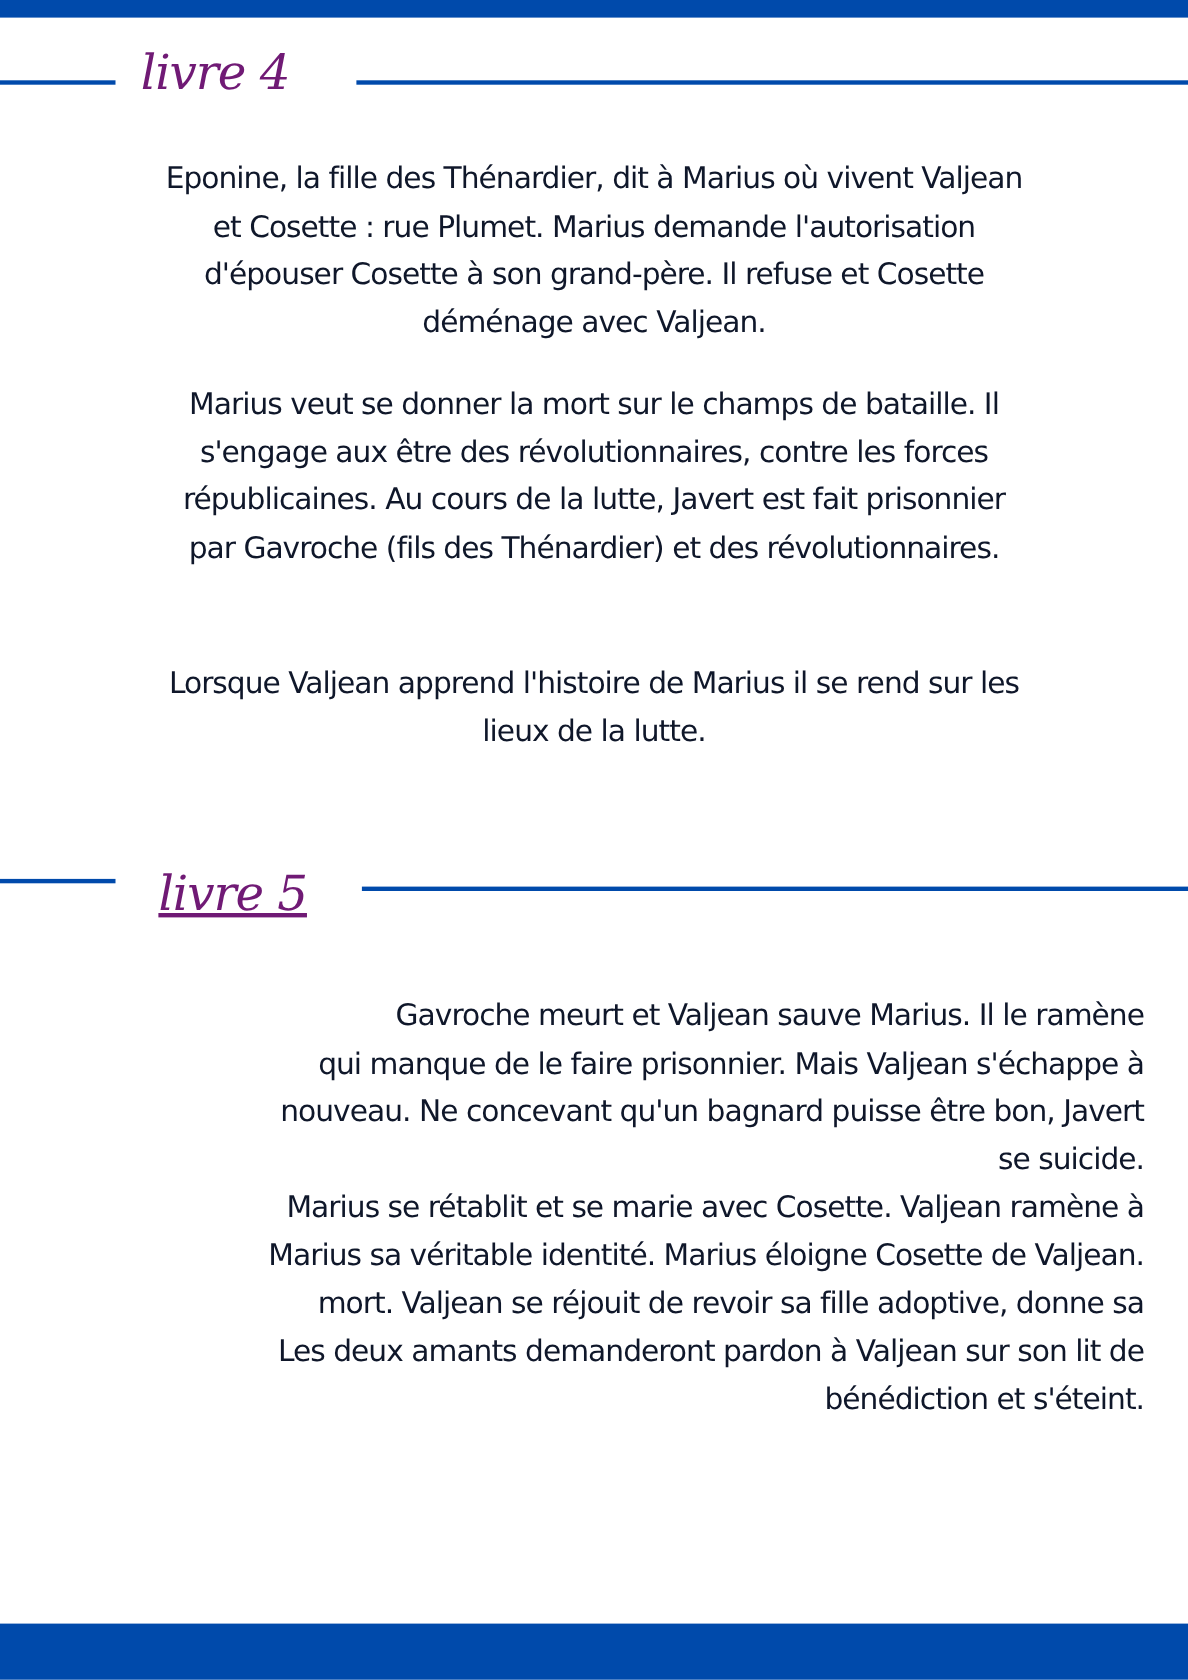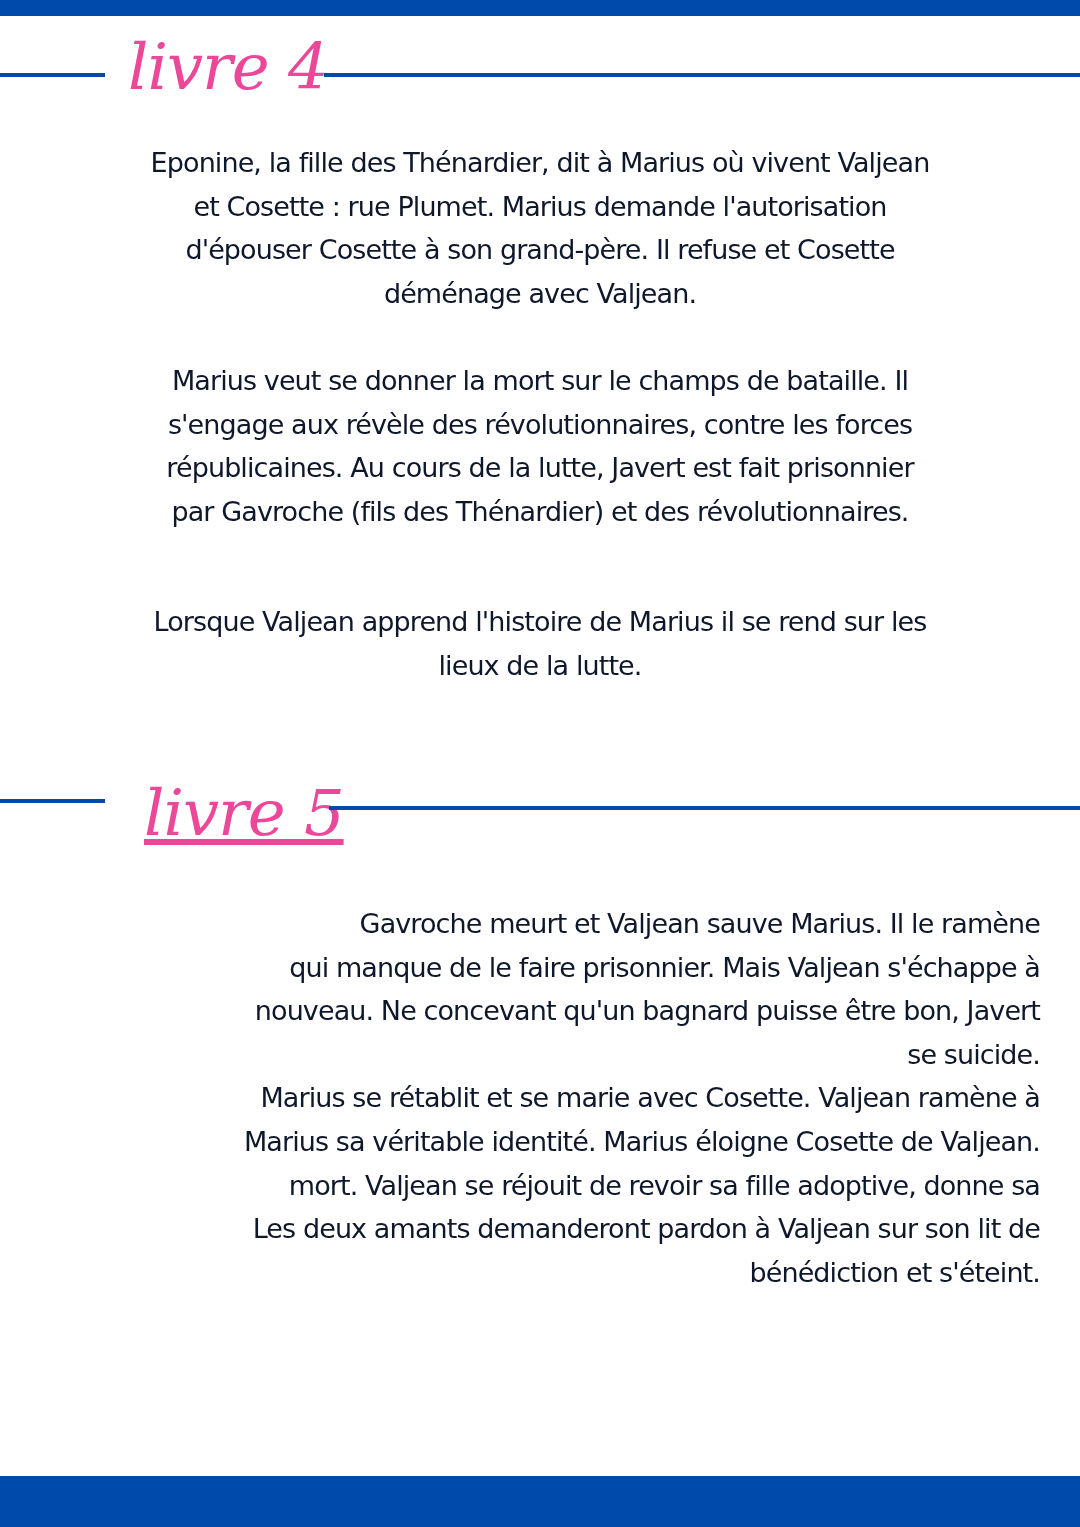--- a/index.html
+++ b/index.html
@@ -6,21 +6,21 @@
   body {
     width: 1080px; height: 1527px; position: relative; overflow: hidden;
     background: #ffffff; font-family: "DejaVu Sans", sans-serif; color: #111;
   }
   .bar { position: absolute; left: 0; width: 1080px; background: #004aab; }
   .bar.top { top: 0; height: 16px; }
   .bar.bottom { top: 1476px; height: 51px; }
   .rule { position: absolute; height: 4px; background: #004aab; }
   .heading {
     position: absolute; font-family: "DejaVu Serif", serif; font-style: italic;
-    font-size: 64px; line-height: 70px; color: #ec4899; letter-spacing: -1px;
+    font-size: 44px; line-height: 70px; color: #701a75; letter-spacing: -1px;
     font-weight: normal;
   }
   .para {
     position: absolute; left: 40px; width: 1000px; text-align: center;
     font-size: 27px; line-height: 43.6px; letter-spacing: -0.9px;
     font-weight: normal; color: #0f172a; margin: 0;
   }
   .para span { display: block; white-space: nowrap; }
 </style>
 </head>
@@ -32,23 +32,23 @@
 <h2 class="heading" style="left:128px;top:32px;margin:0;">livre 4</h2>
 <div class="rule" style="left:324px;top:73px;width:756px;"></div>
 
 <p class="para" style="top:141px;">
   <span>Eponine, la fille des Thénardier, dit à Marius où vivent Valjean</span>
   <span>et Cosette : rue Plumet. Marius demande l'autorisation</span>
   <span>d'épouser Cosette à son grand-père. Il refuse et Cosette</span>
   <span>déménage avec Valjean.</span>
 </p>
 
-<p class="para" style="top:359px;text-align:center;">
+<p class="para" style="top:346px;text-align:center;">
   <span>Marius veut se donner la mort sur le champs de bataille. Il</span>
-  <span>s'engage aux révèle des révolutionnaires, contre les forces</span>
+  <span>s'engage aux être des révolutionnaires, contre les forces</span>
   <span>républicaines. Au cours de la lutte, Javert est fait prisonnier</span>
   <span>par Gavroche (fils des Thénardier) et des révolutionnaires.</span>
 </p>
 
 <p class="para" style="top:600px;">
   <span>Lorsque Valjean apprend l'histoire de Marius il se rend sur les</span>
   <span>lieux de la lutte.</span>
 </p>
 
 <div class="rule" style="left:0;top:799px;width:105px;"></div>

